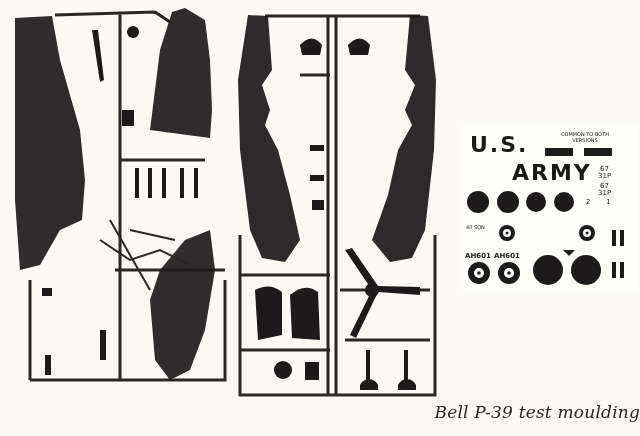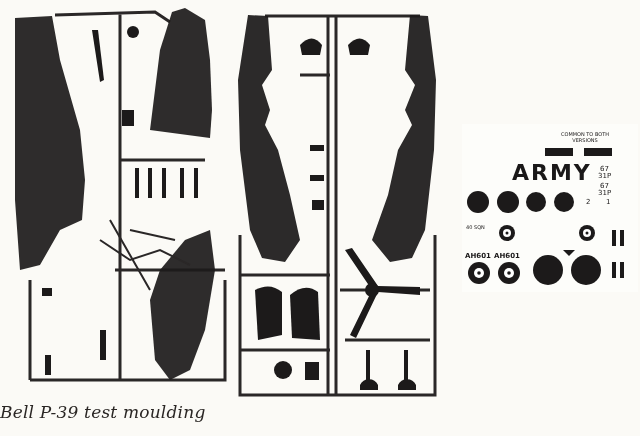--- a/index.html
+++ b/index.html
@@ -1,18 +1,18 @@
 <!DOCTYPE html>
 <html><head>
 <meta charset="utf-8">
 <style>
   html, body { margin:0; padding:0; }
   body { width:640px; height:436px; background:#fbfaf6; position:relative; overflow:hidden; font-family:"DejaVu Serif", serif; }
   .photo { position:absolute; left:0; top:0; width:640px; height:400px; }
-  .caption { position:absolute; left:0; width:640px; top:402px; text-align:left; font-family:"DejaVu Serif", serif; font-style:italic; font-size:17px; color:#2a2624; letter-spacing:0.2px; }
+  .caption { position:absolute; left:0; width:640px; top:402px; text-align:right; font-family:"DejaVu Serif", serif; font-style:italic; font-size:17px; color:#2a2624; letter-spacing:0.2px; }
   .decal { position:absolute; font-family:"DejaVu Sans", sans-serif; color:#1a1818; }
   .dk { fill:#1c1a1a; }
   .st { stroke:#2a2727; fill:none; }
 </style>
 </head>
 <body>
 
 <div class="photo">
   <svg width="640" height="400" viewBox="0 0 640 400">
 
@@ -90,20 +90,21 @@
           <circle cx="586" cy="270" r="15" class="dk"></circle>
       </g>
       <path class="dk" d="M563 250 L575 250 L569 256 Z"></path>
       <rect class="dk" x="612" y="230" width="4" height="16"></rect>
         <rect class="dk" x="620" y="230" width="4" height="16"></rect>
       <rect class="dk" x="612" y="262" width="4" height="16"></rect>
         <rect class="dk" x="620" y="262" width="4" height="16"></rect>
     </g>
   </svg>
 
+  <div class="decal" style="left:470px;top:132px;font-size:22px;font-weight:bold;letter-spacing:2px;">U.S.</div>
   <div class="decal" style="left:466px;top:160px;font-size:22px;font-weight:bold;letter-spacing:2px;margin-left:46px;">ARMY</div>
   <div class="decal" style="left:560px;top:131px;font-size:5px;width:50px;text-align:center;">COMMON TO BOTH VERSIONS</div>
   <div class="decal" style="left:600px;top:165px;font-size:7px;">67</div>
   <div class="decal" style="left:598px;top:172px;font-size:7px;">31P</div>
   <div class="decal" style="left:600px;top:182px;font-size:7px;">67</div>
   <div class="decal" style="left:598px;top:189px;font-size:7px;">31P</div>
   <div class="decal" style="left:466px;top:224px;font-size:5px;">40 SQN</div>
   <div class="decal" style="left:465px;top:252px;font-size:7px;font-weight:bold;">AH601</div>
   <div class="decal" style="left:494px;top:252px;font-size:7px;font-weight:bold;">AH601</div>
   <div class="decal" style="left:586px;top:198px;font-size:7px;">2</div>

